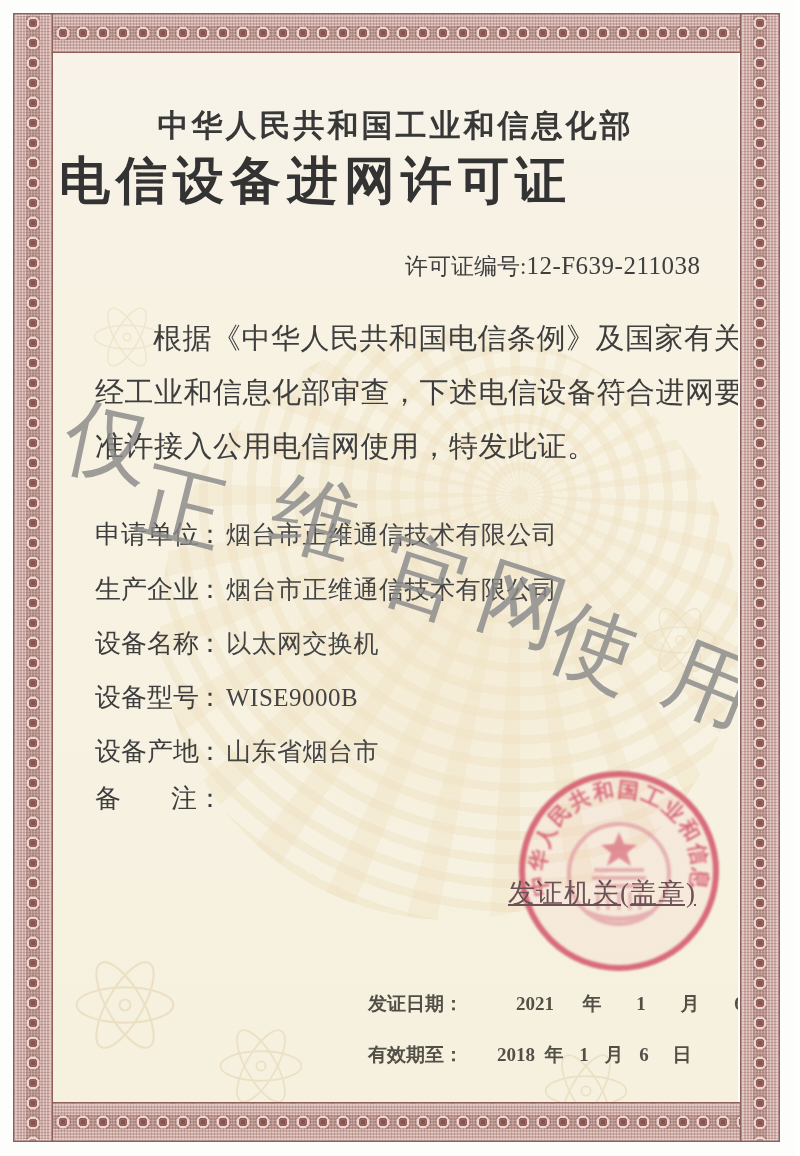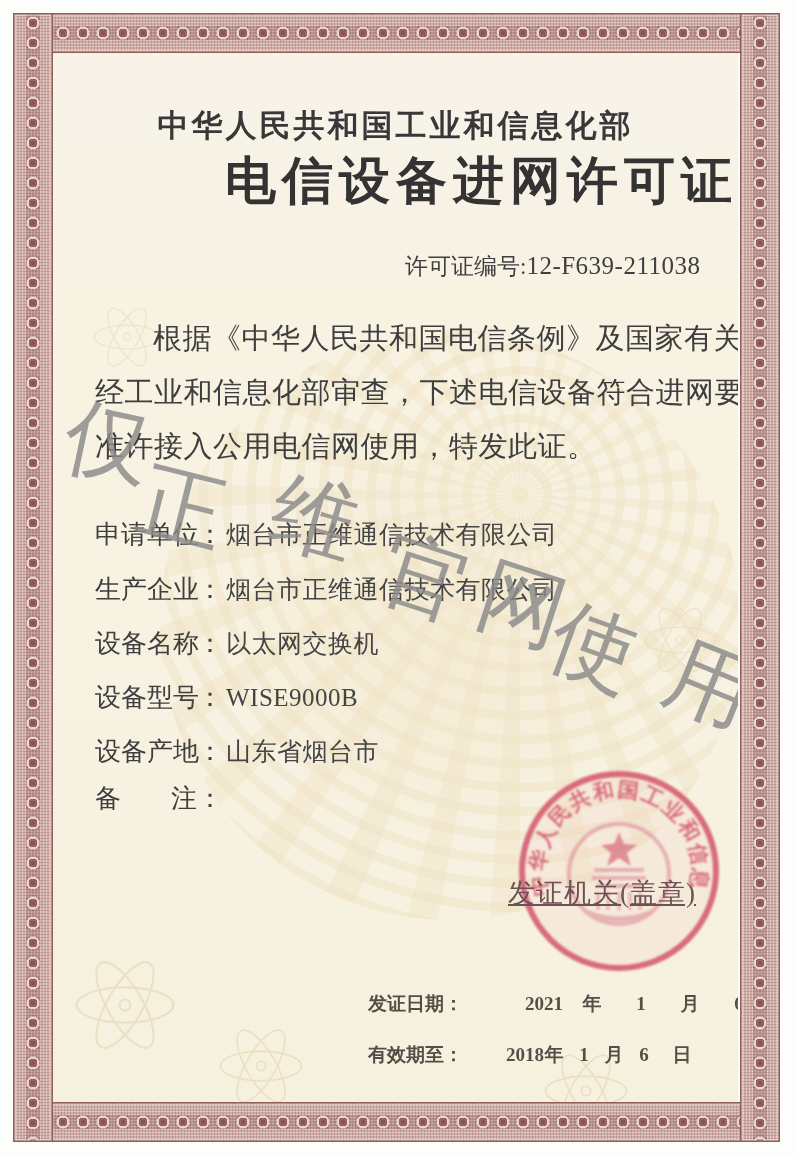--- a/index.html
+++ b/index.html
@@ -38,21 +38,21 @@
     border-radius:50%; opacity:.4; pointer-events:none;
     background:
       radial-gradient(closest-side, rgba(235,210,160,.5), rgba(235,210,160,.15) 60%, transparent 72%),
       repeating-radial-gradient(circle at 62% 28%, rgba(226,197,140,.4) 0 9px, transparent 9px 24px),
       repeating-conic-gradient(from 15deg at 62% 28%, rgba(226,197,140,.35) 0deg 4deg, transparent 4deg 11deg);}
   .atom{position:absolute; opacity:.5; pointer-events:none;}
 
   
   .t1{position:absolute; top:52px; left:0; right:0; text-align:center;
       font-size:31px; font-weight:bold; letter-spacing:3px; white-space:nowrap; color:#383838;}
-  .t2{position:absolute; top:94px; left:0; right:0; text-align:right;
+  .t2{position:absolute; top:94px; left:0; right:0; text-align:left;
       font-size:51px; font-weight:bold; letter-spacing:6px; text-indent:6px; white-space:nowrap; color:#333;}
   .license{position:absolute; left:352px; top:198px; font-size:23px; white-space:nowrap; color:#3f3f3f;}
   .license .num{font-size:25px; letter-spacing:.5px;}
 
   
   .para{position:absolute; left:42px; width:624px; font-size:29px; line-height:34px;
         white-space:nowrap; color:#3e3e3e; letter-spacing:.5px;}
   .para.l1{top:268px; text-indent:58px;}
   .para.l2{top:322px;}
   .para.l3{top:376px;}
@@ -67,21 +67,21 @@
   .seal{position:absolute; left:461px; top:713px; width:210px; height:210px;
         filter:blur(.8px); opacity:.95;}
   .issuer{position:absolute; left:455px; top:822px; font-size:27px; letter-spacing:1px;
           color:#6d5156; filter:blur(.5px); z-index:6; white-space:nowrap;text-decoration:underline;}
 
   
   .drow{position:absolute; left:315px; display:flex; align-items:baseline;
         font-size:19px; font-weight:bold; color:#514f46; filter:blur(.6px); white-space:nowrap;}
   .drow.issue{top:938px;gap:19px;} .drow.expiry{top:989px;}
   .drow .dl{width:92px;}
-  .drow .dv.y{width:56px; text-align:right; margin-left:28px;}
+  .drow .dv.y{width:56px; text-align:center; margin-left:28px;}
   .drow .du{width:20px; text-align:center;}
   .drow .dv.m{width:40px; text-align:center;}
   .drow .dv.d{width:40px; text-align:center; margin-right:8px;}
 
   
   .wm{position:absolute; inset:0; z-index:10; pointer-events:none;}
   .wm span{position:absolute; font-size:86px; color:#8a8a8a; opacity:.82;
            font-family:"DejaVu Sans","Liberation Sans",sans-serif; font-weight:500;}
   .wm span:nth-child(1){left:12px;  top:332px; transform:rotate(12deg);}
   .wm span:nth-child(2){left:86px;  top:397px; transform:rotate(14deg);}

